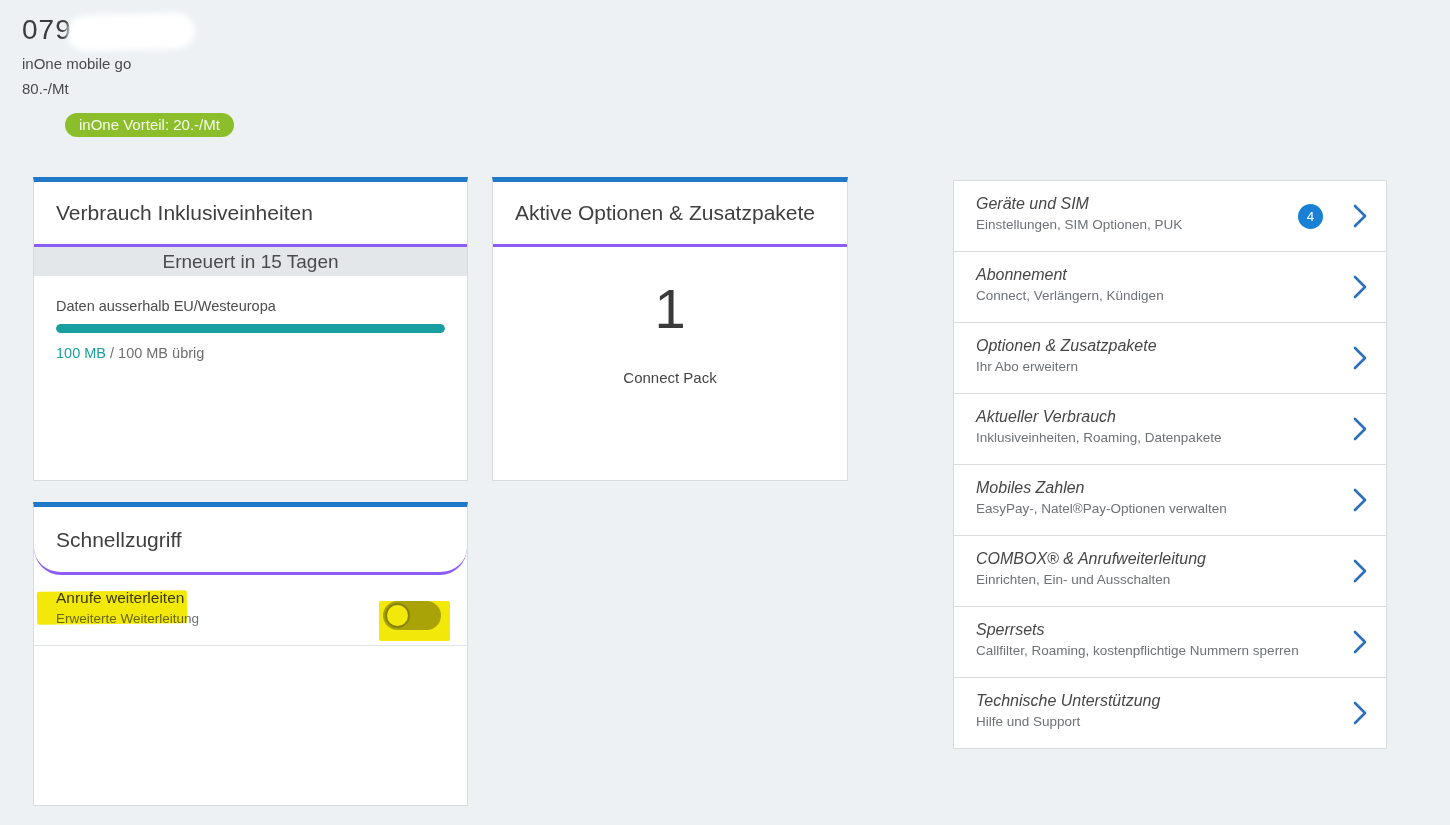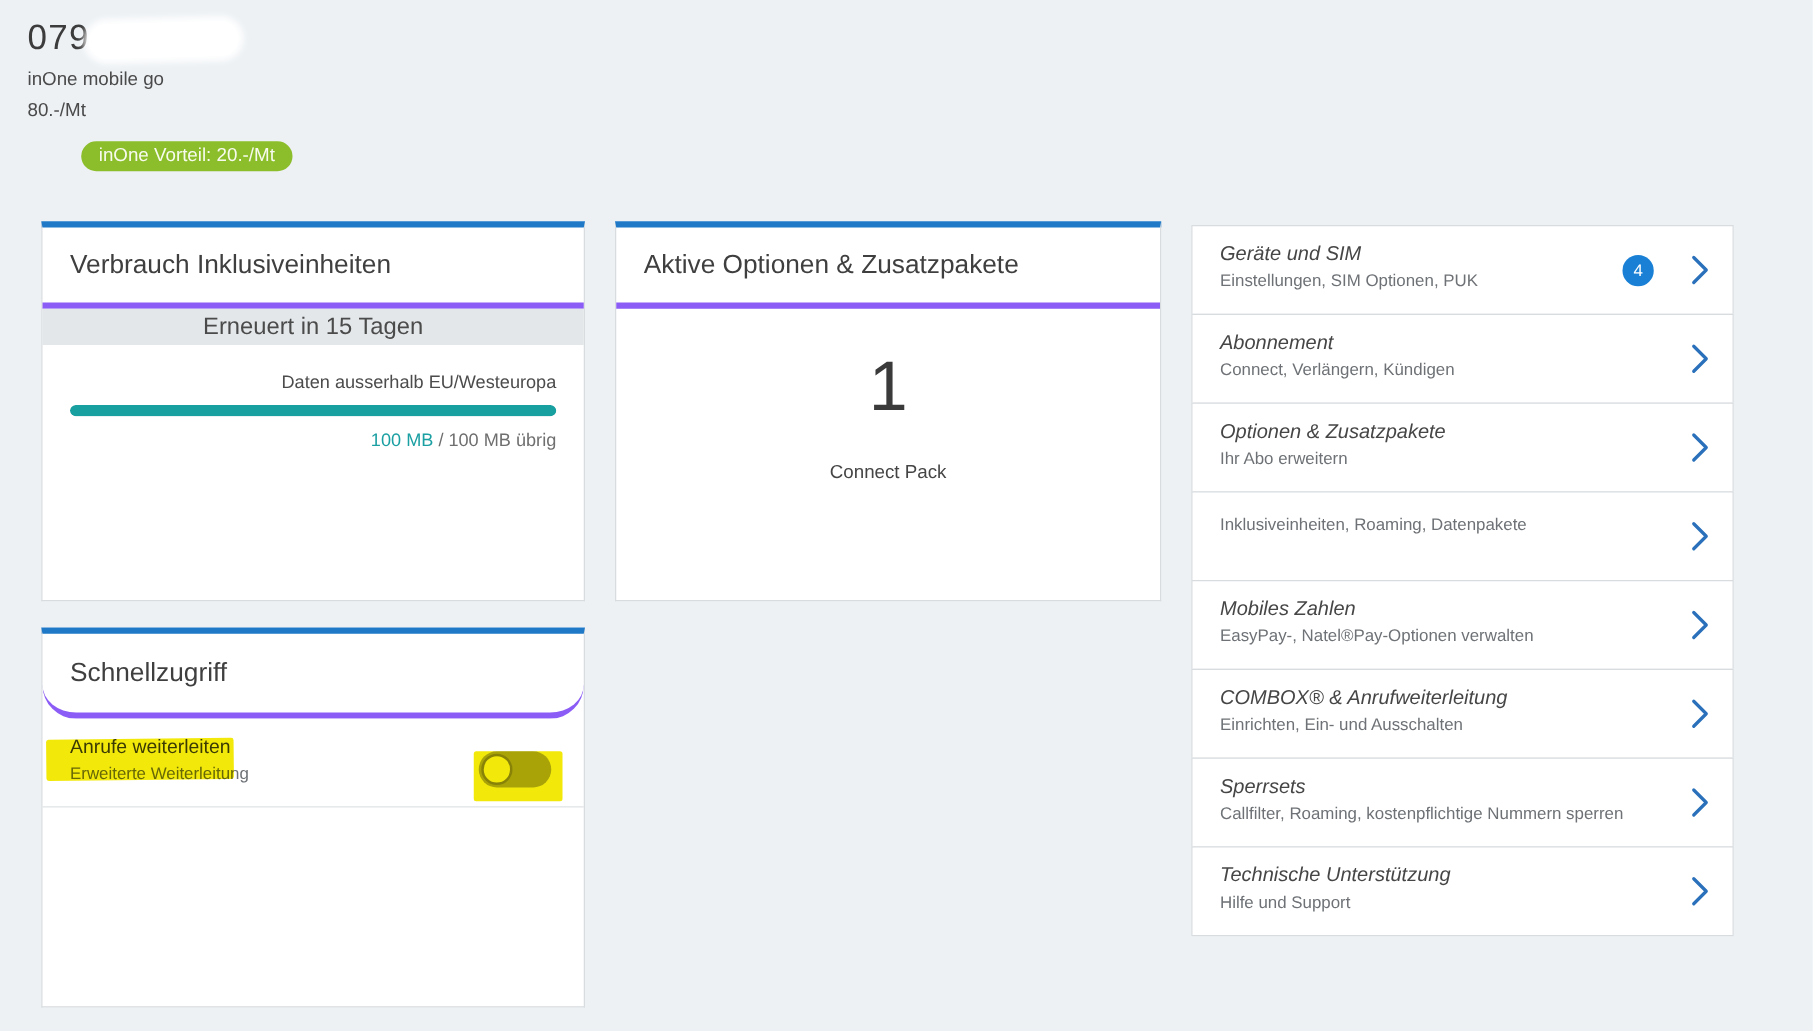--- a/index.html
+++ b/index.html
@@ -30,43 +30,43 @@
     background:#8cbd2a; color:#f7fbee; font-size:15px; white-space:nowrap;margin-left:28px;
   }
 
   
   .card {
     position:absolute; background:#ffffff;
     border:1px solid #d8dcde; border-top:5px solid #1f79c7;
   }
   .card-header {
     height:65px; display:flex; align-items:center;
-    padding:0 22px; border-bottom:5px solid #8b5cf6;
+    padding:0 22px; border-bottom:3px solid #8b5cf6;
   }
   .card-title { font-size:21px; font-weight:400; color:#3f3f3f; }
 
   
   #usage-card { left:33px; top:177px; width:435px; height:304px; }
   .renew-band {
     height:29px; background:#e3e7e9; display:flex;
     align-items:center; justify-content:center;
     font-size:19px; color:#4b4b4b;
   }
-  .usage-body { padding:22px;text-align:right; }
+  .usage-body { padding:22px; }
   .usage-label { font-size:14.5px; color:#4c4c4c; }
   .progress-track {
     margin-top:10px; height:9px; border-radius:5px;
     background:#dfe3e4; overflow:hidden;
   }
   .progress-fill { height:100%; border-radius:5px; background:#18a0a0; }
   .usage-value-line { margin-top:12px; font-size:14.5px; color:#6f6f6f; }
   .usage-value { color:#1a9fa2; }
 
   
-  #options-card { left:492px; top:177px; width:437px; height:304px; }
+  #options-card { left:492px; top:177px; width:356px; height:304px; }
   .options-body { text-align:center; }
   .options-count { margin-top:34px; font-size:56px; font-weight:400; color:#3a3a3a; line-height:1; }
   .options-item { margin-top:32px; font-size:15px; color:#454545; }
 
   
   #menu-list { position:absolute; left:953px; top:180px; width:434px; }
   .menu-row {
     position:relative; height:72px; background:#ffffff;
     border:1px solid #d8dcde; margin-top:-1px;
     padding:14px 0 0 22px; cursor:pointer;
@@ -170,20 +170,21 @@
   <div class="menu-row">
     <div class="menu-title">Optionen &amp; Zusatzpakete</div>
     <div class="menu-subtitle">Ihr Abo erweitern</div>
 
     <svg class="chevron" viewBox="0 0 20 28">
       <polyline points="5,4 15,14 5,24" fill="none" stroke="#2a70ba" stroke-width="2.6" stroke-linecap="round" stroke-linejoin="round"></polyline>
     </svg>
   </div>
 
   <div class="menu-row">
+    <div class="menu-title">Aktueller Verbrauch</div>
     <div class="menu-subtitle">Inklusiveinheiten, Roaming, Datenpakete</div>
 
     <svg class="chevron" viewBox="0 0 20 28">
       <polyline points="5,4 15,14 5,24" fill="none" stroke="#2a70ba" stroke-width="2.6" stroke-linecap="round" stroke-linejoin="round"></polyline>
     </svg>
   </div>
 
   <div class="menu-row">
     <div class="menu-title">Mobiles Zahlen</div>
     <div class="menu-subtitle">EasyPay-, Natel®Pay-Optionen verwalten</div>

